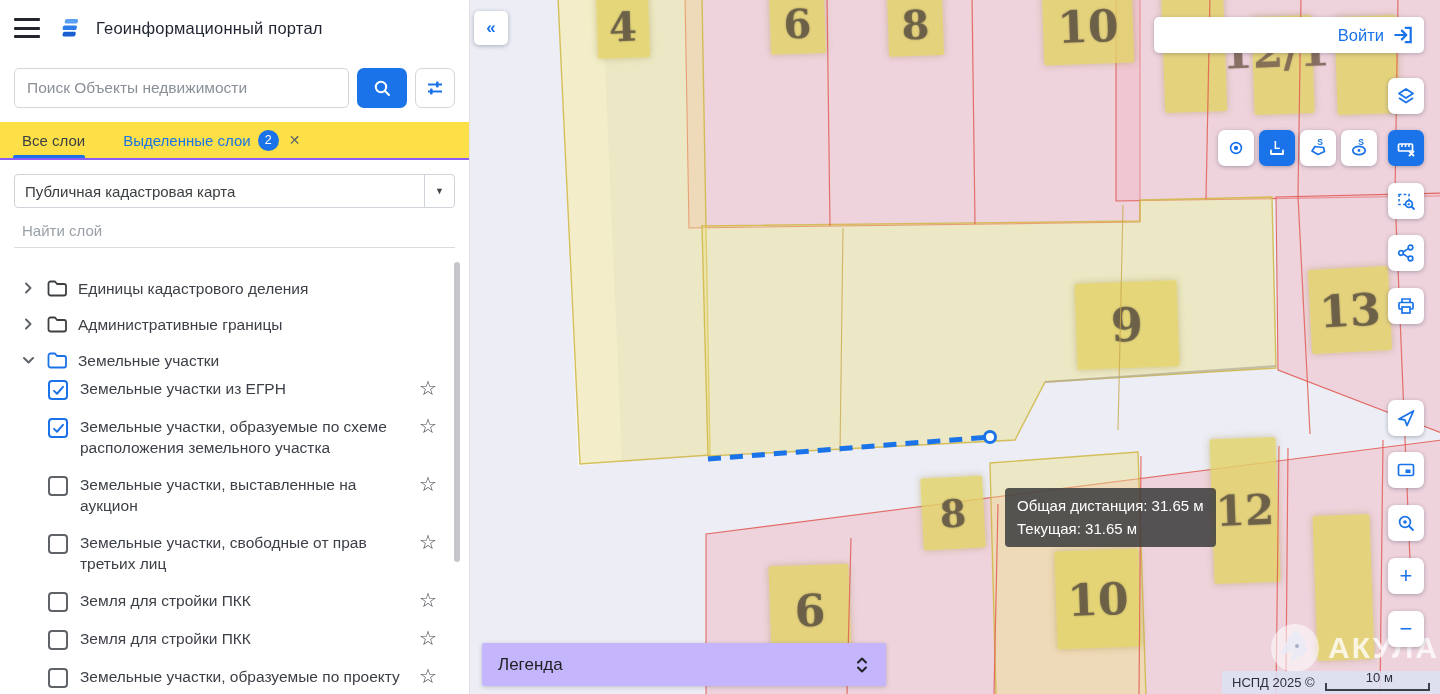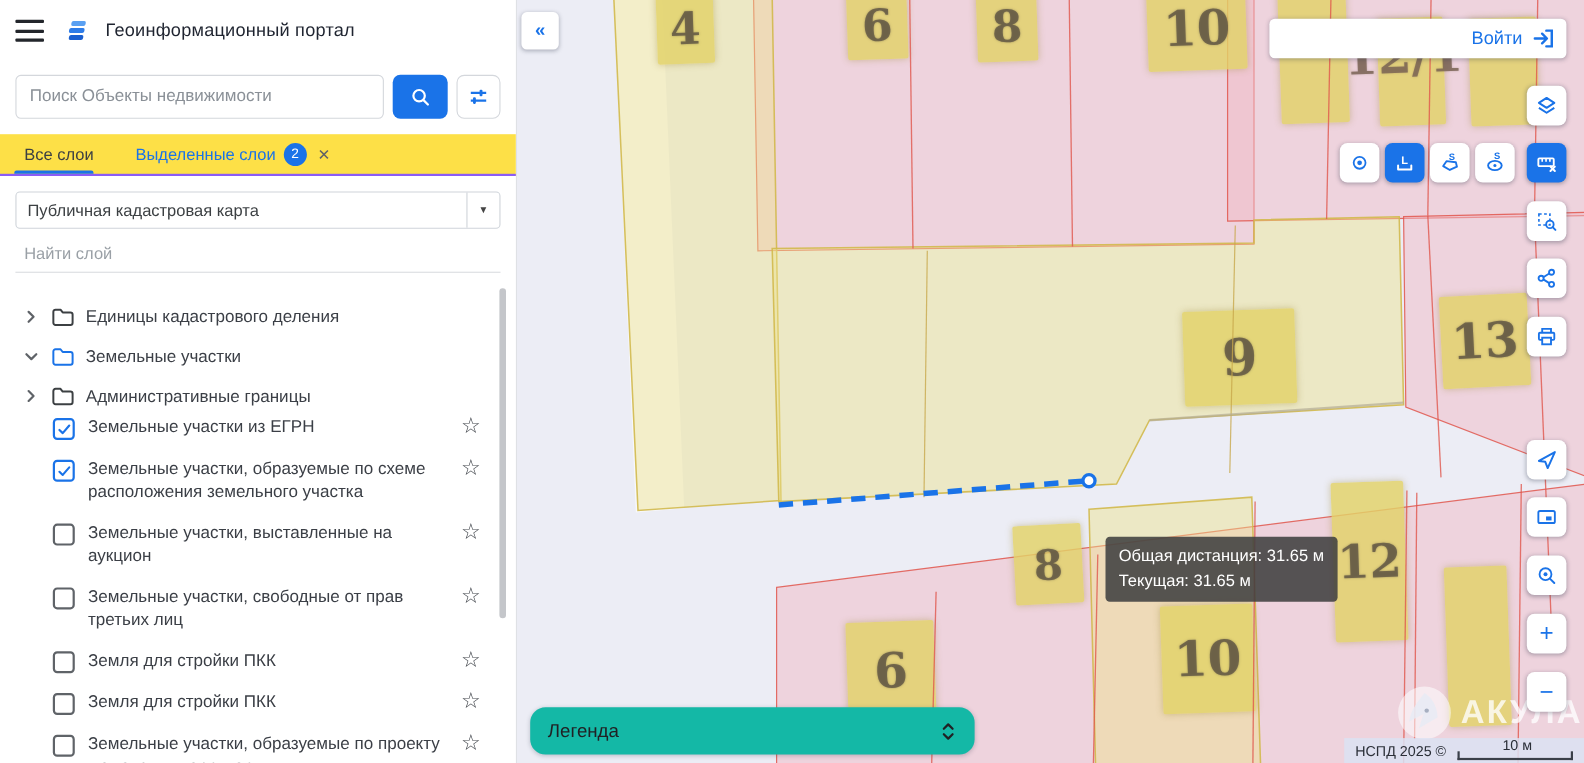--- a/index.html
+++ b/index.html
@@ -92,21 +92,21 @@
     background:#fff; border-radius:5px; box-shadow:0 1px 4px rgba(40,50,70,.3);
     display:flex; align-items:center; justify-content:flex-end; padding:0 10px;
     gap:8px; z-index:10; cursor:pointer; }
   .login-bar .login-label { color:#1a73e8; font-size:16.5px; }
 
   .tooltip { position:absolute; left:535px; top:488px; z-index:8;
     background:rgba(64,64,64,.88); color:#fff; font-size:15px; line-height:1.5;
     padding:7px 12px; border-radius:4px; white-space:nowrap; }
 
   .legend-bar { position:absolute; left:12px; top:643px; width:404px; height:43px;
-    background:#14b8a6; border-radius:14px; box-shadow:0 1px 4px rgba(40,50,70,.25);
+    background:#c4b5fd; border-radius:2px; box-shadow:0 1px 4px rgba(40,50,70,.25);
     display:flex; align-items:center; padding:0 16px; z-index:10; cursor:pointer;justify-content:center; }
   .legend-bar .legend-label { flex:1; font-size:17px; color:#202124; }
 
   .watermark { position:absolute; left:800px; top:622px; z-index:5; display:flex;
     align-items:center; gap:8px; pointer-events:none; }
   .wm-text { font-size:30px; font-weight:bold; letter-spacing:2px;
     color:rgba(255,255,255,.78); }
   .attribution { position:absolute; left:752px; top:671px; width:218px; height:23px;
     background:rgba(219,226,243,.85); z-index:6; display:flex; align-items:center;
     padding:0 6px 0 10px; gap:10px; }
@@ -184,35 +184,35 @@
           <svg class="chev" viewBox="0 0 20 20">
             <path d="M8 5.5 l4.5 4.5 L8 14.5" fill="none" stroke="#5f6368" stroke-width="2" stroke-linecap="round" stroke-linejoin="round"></path>
           </svg>
           <svg class="f-ico" viewBox="0 0 22 20">
             <path d="M2.5 5.5 a2 2 0 0 1 2 -2 h4.5 l2 2.5 h7 a2 2 0 0 1 2 2 v7.5 a2 2 0 0 1 -2 2 h-13.5 a2 2 0 0 1 -2 -2 z" fill="none" stroke="#3c4043" stroke-width="1.8" stroke-linejoin="round"></path>
           </svg>
           <span class="f-label">Единицы кадастрового деления</span>
         </div>
         <div class="tree-folder">
           <svg class="chev" viewBox="0 0 20 20">
+            <path d="M8 5.5 l4.5 4.5 L8 14.5" fill="none" stroke="#5f6368" stroke-width="2" stroke-linecap="round" stroke-linejoin="round"></path>
+          </svg>
+          <svg class="f-ico" viewBox="0 0 22 20">
+            <path d="M2.5 5.5 a2 2 0 0 1 2 -2 h4.5 l2 2.5 h7 a2 2 0 0 1 2 2 v7.5 a2 2 0 0 1 -2 2 h-13.5 a2 2 0 0 1 -2 -2 z" fill="none" stroke="#3c4043" stroke-width="1.8" stroke-linejoin="round"></path>
+          </svg>
+          <span class="f-label">Административные границы</span>
+        </div>
+        <div class="tree-folder">
+          <svg class="chev" viewBox="0 0 20 20">
             <path d="M6 8 l4.5 4.5 L15 8" fill="none" stroke="#5f6368" stroke-width="2" stroke-linecap="round" stroke-linejoin="round"></path>
           </svg>
           <svg class="f-ico" viewBox="0 0 22 20">
             <path d="M2.5 5.5 a2 2 0 0 1 2 -2 h4.5 l2 2.5 h7 a2 2 0 0 1 2 2 v7.5 a2 2 0 0 1 -2 2 h-13.5 a2 2 0 0 1 -2 -2 z" fill="none" stroke="#1a73e8" stroke-width="1.8" stroke-linejoin="round"></path>
           </svg>
           <span class="f-label">Земельные участки</span>
-        </div>
-        <div class="tree-folder">
-          <svg class="chev" viewBox="0 0 20 20">
-            <path d="M8 5.5 l4.5 4.5 L8 14.5" fill="none" stroke="#5f6368" stroke-width="2" stroke-linecap="round" stroke-linejoin="round"></path>
-          </svg>
-          <svg class="f-ico" viewBox="0 0 22 20">
-            <path d="M2.5 5.5 a2 2 0 0 1 2 -2 h4.5 l2 2.5 h7 a2 2 0 0 1 2 2 v7.5 a2 2 0 0 1 -2 2 h-13.5 a2 2 0 0 1 -2 -2 z" fill="none" stroke="#3c4043" stroke-width="1.8" stroke-linejoin="round"></path>
-          </svg>
-          <span class="f-label">Административные границы</span>
         </div>
         <div class="tree-leaf">
           <span class="cbox checked">
             <svg viewBox="0 0 16 16" width="13" height="13">
               <path d="M2.5 8.5 L6.2 12 L13.5 3.5" fill="none" stroke="#1a73e8" stroke-width="2.4" stroke-linecap="round" stroke-linejoin="round"></path>
             </svg>
           </span>
           <span class="leaf-label">Земельные участки из ЕГРН</span>
           <span class="leaf-star">☆</span>
         </div>

